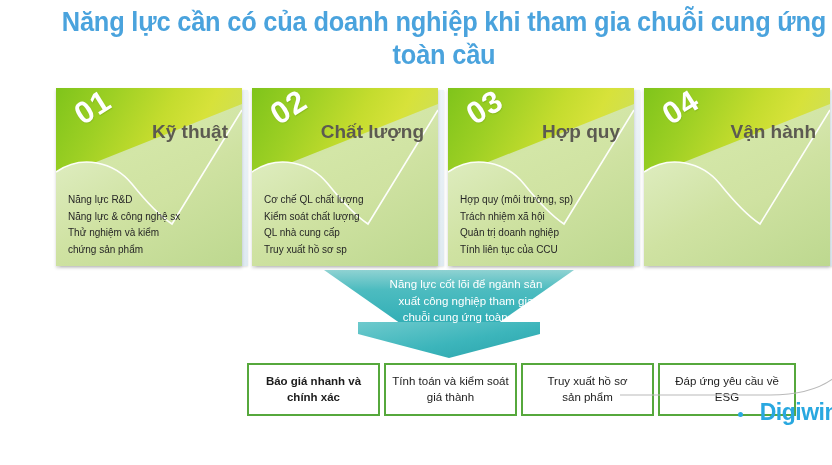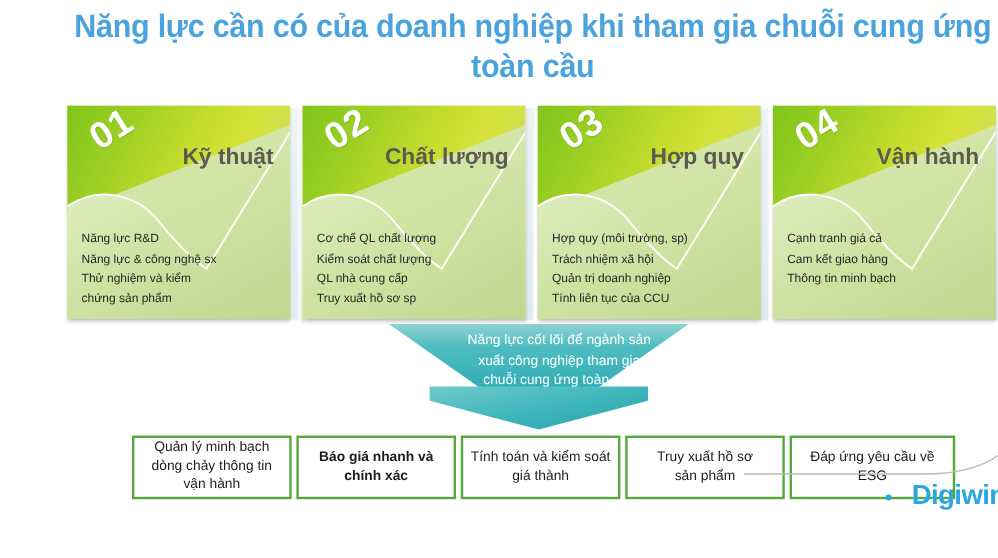--- a/index.html
+++ b/index.html
@@ -172,23 +172,20 @@
 
   <div class="card" style="left:616px;">
     <div class="card-corner"></div>
     <div class="card-sheet"></div>
     <svg class="card-sheet-edge" viewBox="0 0 186 178">
       <path d="M0,84 C26,66 58,74 76,96 C92,116 104,128 116,136 L186,22" fill="none" stroke="#ffffff" stroke-width="1.6" opacity="0.95"></path>
     </svg>
     <div class="card-num">04</div>
     <div class="card-head">Vận
 hành</div>
-    <div class="card-body">Cạnh tranh giá cả
-Cam kết giao hàng
-Thông tin minh bạch</div>
   </div>
 
   <div class="funnel">
     <svg width="262" height="92" viewBox="0 0 262 92">
       <defs>
         <linearGradient id="tealGrad" x1="0" y1="0" x2="0" y2="1">
           <stop offset="0%" stop-color="#8fd2d2"></stop>
           <stop offset="35%" stop-color="#4dbcc0"></stop>
           <stop offset="100%" stop-color="#2fadb5"></stop>
         </linearGradient>
@@ -201,23 +198,20 @@
 
       <path d="M6,2 L256,2 L176,58 L86,58 Z" fill="url(#tealGrad)"></path>
 
       <path d="M40,54 L222,54 L222,66 L131,90 L40,66 Z" fill="url(#tealGrad2)"></path>
     </svg>
     <div class="funnel-text">Năng lực cốt lõi để ngành sản
 xuất công nghiệp tham gia
 chuỗi cung ứng toàn cầu</div>
   </div>
 
-  <div class="outbox" style="left:82px;width:133px;">Quản lý minh bạch
-dòng chảy thông tin
-vận hành</div>
   <div class="outbox" style="left:219px;width:133px;font-weight:bold;">Báo giá nhanh và
 chính xác</div>
   <div class="outbox" style="left:356px;width:133px;">Tính toán và kiểm soát
 giá thành</div>
   <div class="outbox" style="left:630px;width:138px;">Đáp ứng yêu cầu về
 ESG</div>
   <div class="outbox" style="left:493px;width:133px;">Truy xuất hồ sơ
 sản phẩm</div>
 
   <svg class="swoosh" viewBox="0 0 240 105">

